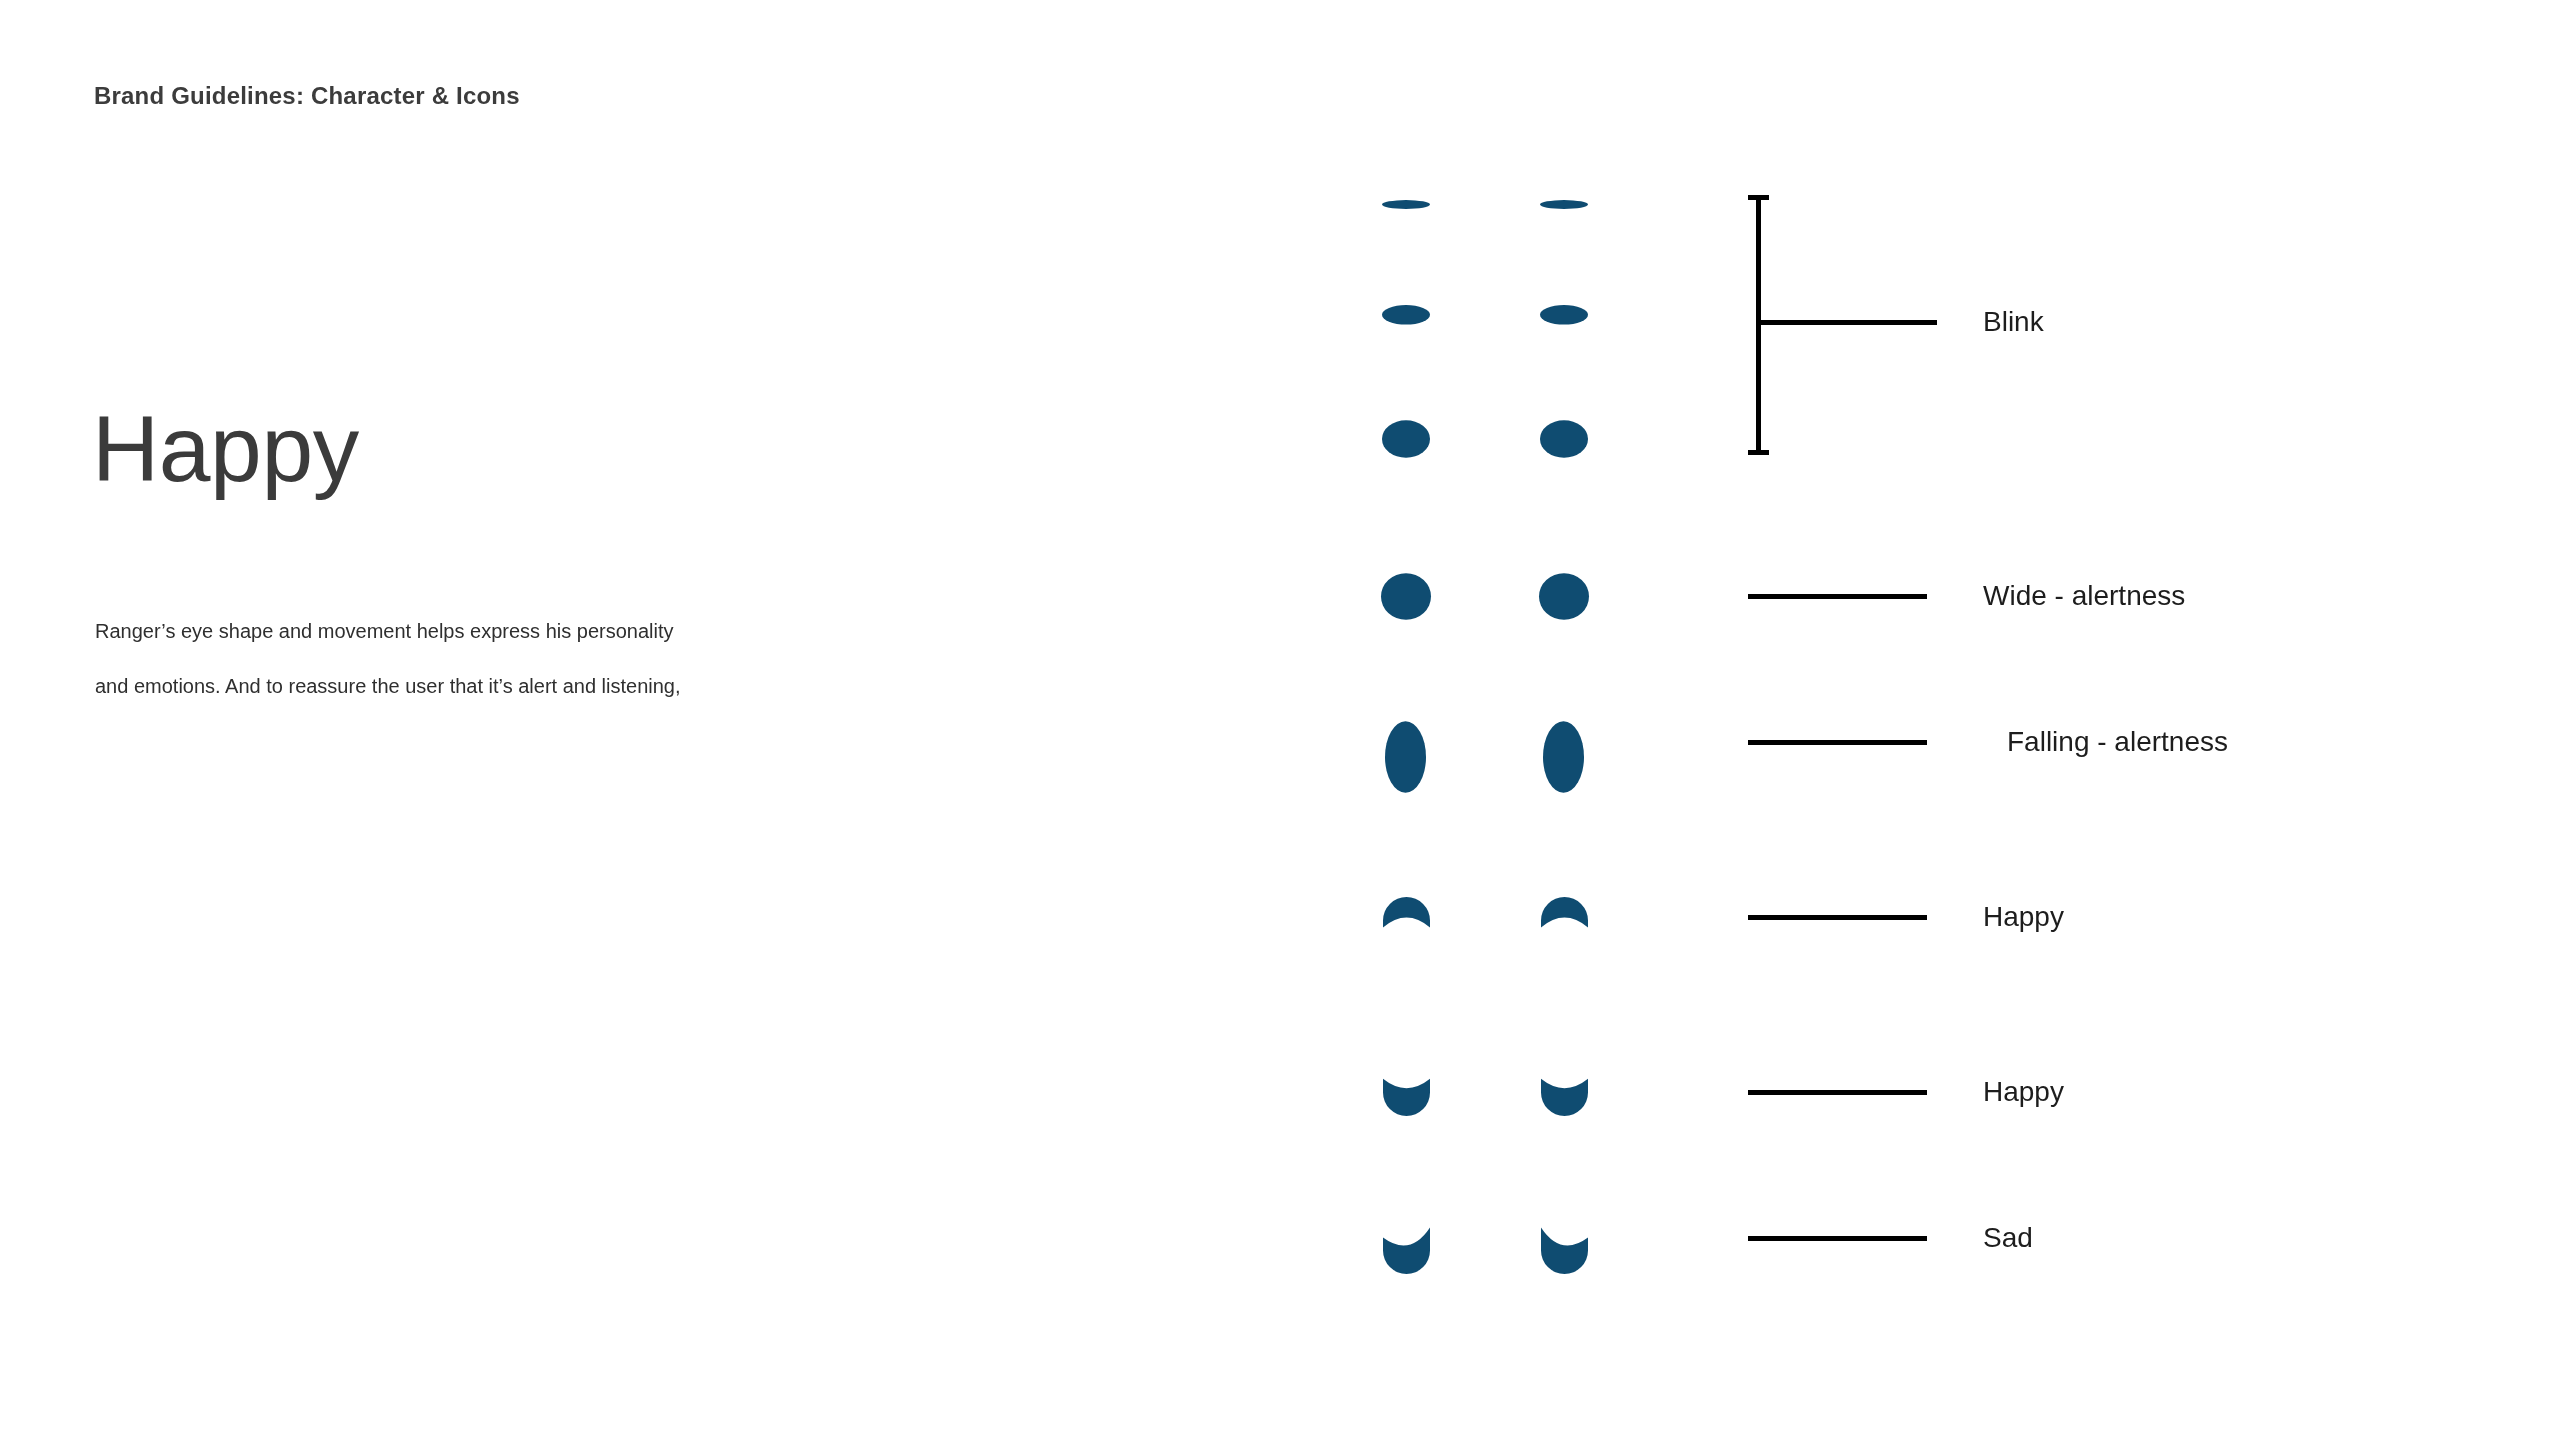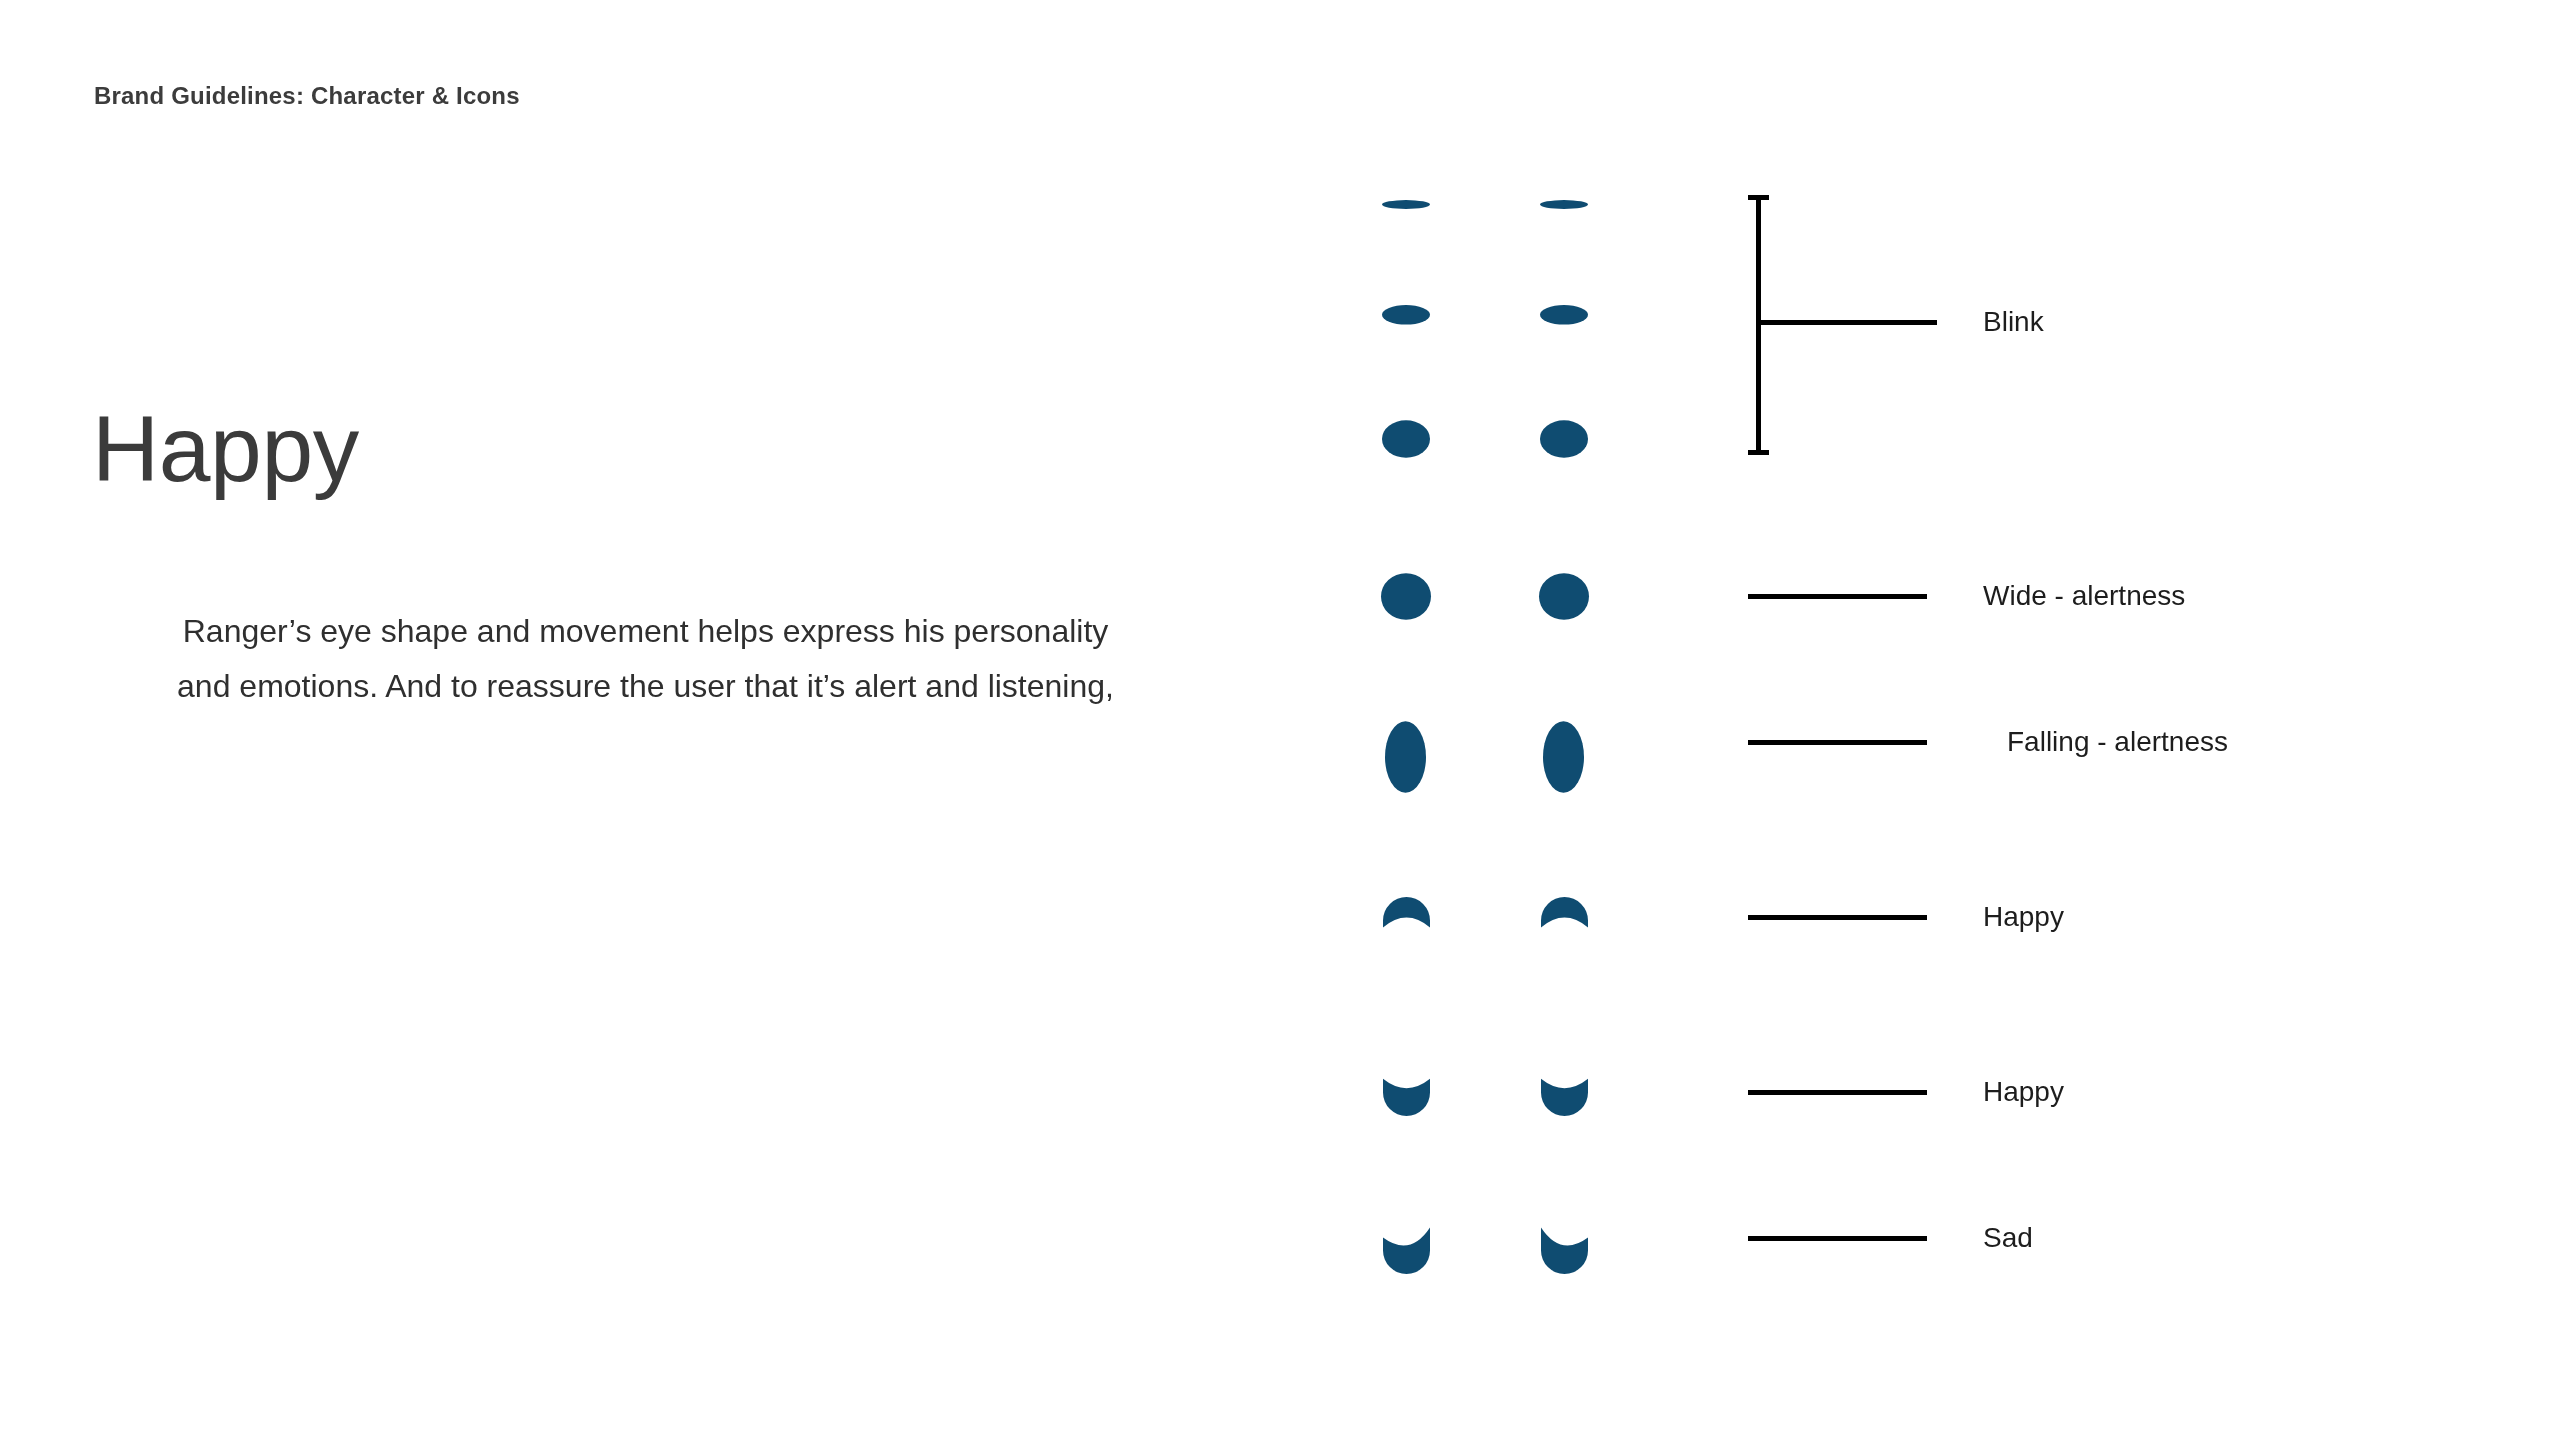--- a/index.html
+++ b/index.html
@@ -39,25 +39,24 @@
     font-weight: 400;
     color: #3b3b3b;
     line-height: 1.05;
     letter-spacing: -0.4px;
   }
   #body-copy {
     position: absolute;
     left: 95px;
     top: 604px;
     width: 1101px;
-    font-size: 32px;
+    font-size: 20px;
     font-weight: 400;
     color: #2f2f2f;
     line-height: 55px;
-    text-align: center;
   }
   #body-copy .line { display: block; white-space: nowrap; }
 
   
   #eye-diagram {
     position: absolute;
     left: 0;
     top: 0;
     width: 2576px;
     height: 1109px;

